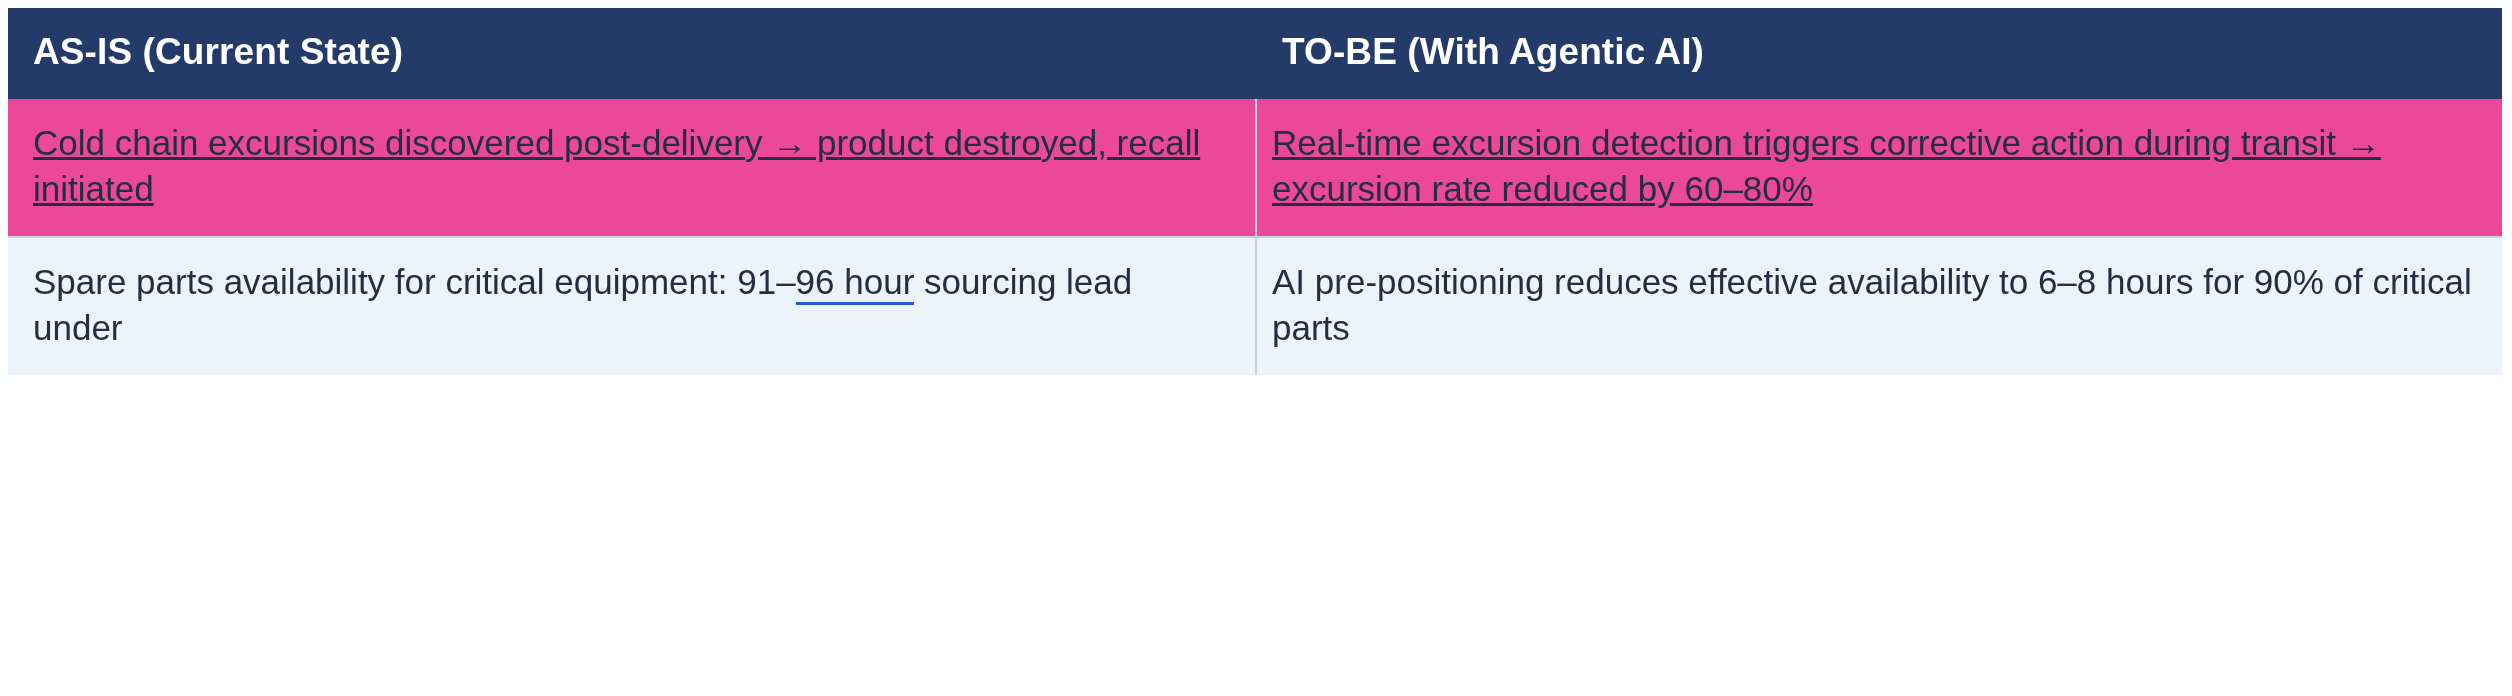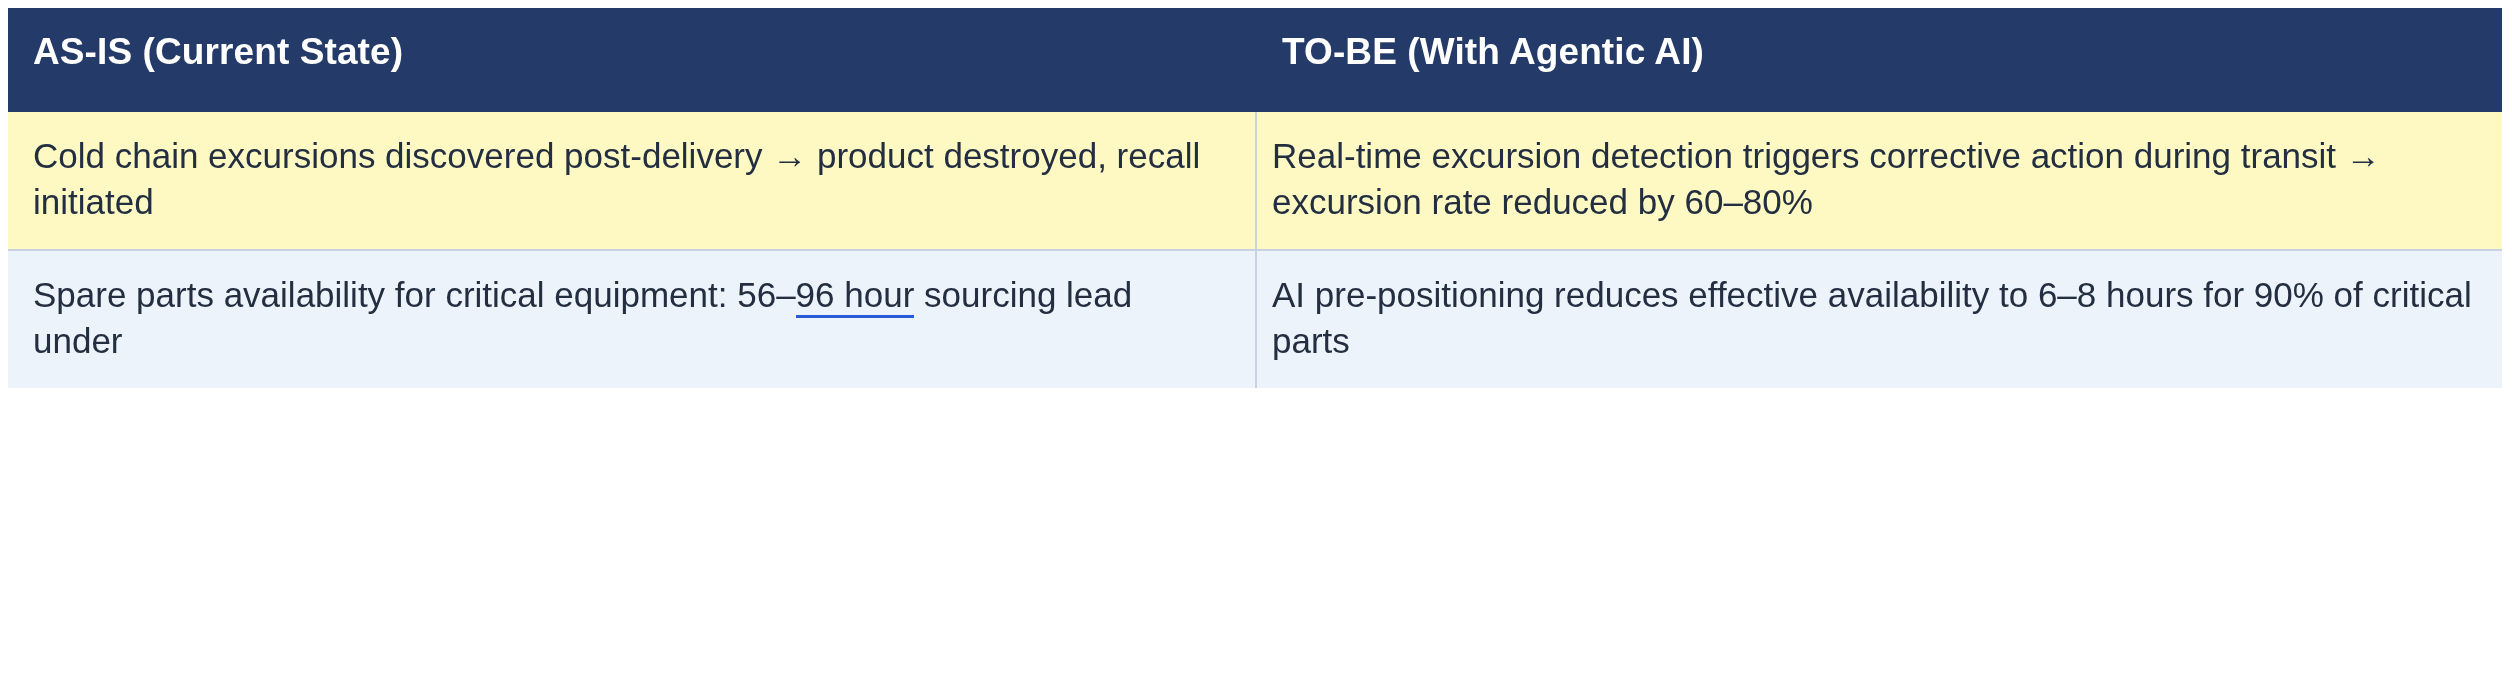--- a/index.html
+++ b/index.html
@@ -25,21 +25,21 @@
 
   #comparison-table col.col-as-is { width: 1248px; }
   #comparison-table col.col-to-be { width: 1246px; }
 
   thead th {
     background: #243A69;
     color: #ffffff;
     font-size: 37px;
     font-weight: bold;
     text-align: left;
-    padding: 24px 0 39px 25px;
+    padding: 24px 0 26px 25px;
     letter-spacing: 0.1px;
     line-height: 1.1;
     border: none;
   }
   thead th.th-to-be {
     padding-left: 26px;
     margin-top: 36px;
   }
 
   tbody td {
@@ -51,21 +51,21 @@
     border-top: 2px solid #C8D2E0;
     border-right: 2px solid #C8D2E0;
   }
   tbody td.cell-to-be {
     border-right: none;
     padding-left: 15px;
     padding-right: 18px;
   }
   tbody tr:first-child td { border-top: none; }
 
-  tbody tr.row-odd td  { background: #fef9c3; }
+  tbody tr.row-odd td  { background: #ec4899; text-decoration: underline; }
   tbody tr.row-even td { background: #EDF3FB; }
 
   .spell-underline {
     border-bottom: 3px solid #2A5BD7;
     padding-bottom: 1px;
   }
 </style>
 </head>
 <body>
 
@@ -83,18 +83,18 @@
   <tbody>
 
     <tr class="row-odd">
       <td class="cell-as-is">Cold chain excursions discovered post-delivery → product destroyed, recall initiated</td>
       <td class="cell-to-be">Real-time excursion detection triggers corrective action during transit → excursion rate reduced by 60–80%</td>
     </tr>
 
 
 
     <tr class="row-even">
-      <td class="cell-as-is"><span>Spare parts availability for critical equipment: 56–</span><span class="spell-underline">96 hour</span><span> sourcing lead under</span></td>
+      <td class="cell-as-is"><span>Spare parts availability for critical equipment: 91–</span><span class="spell-underline">96 hour</span><span> sourcing lead under</span></td>
       <td class="cell-to-be">AI pre-positioning reduces effective availability to 6–8 hours for 90% of critical parts</td>
     </tr>
 
   </tbody>
 </table>
 
 </body></html>

